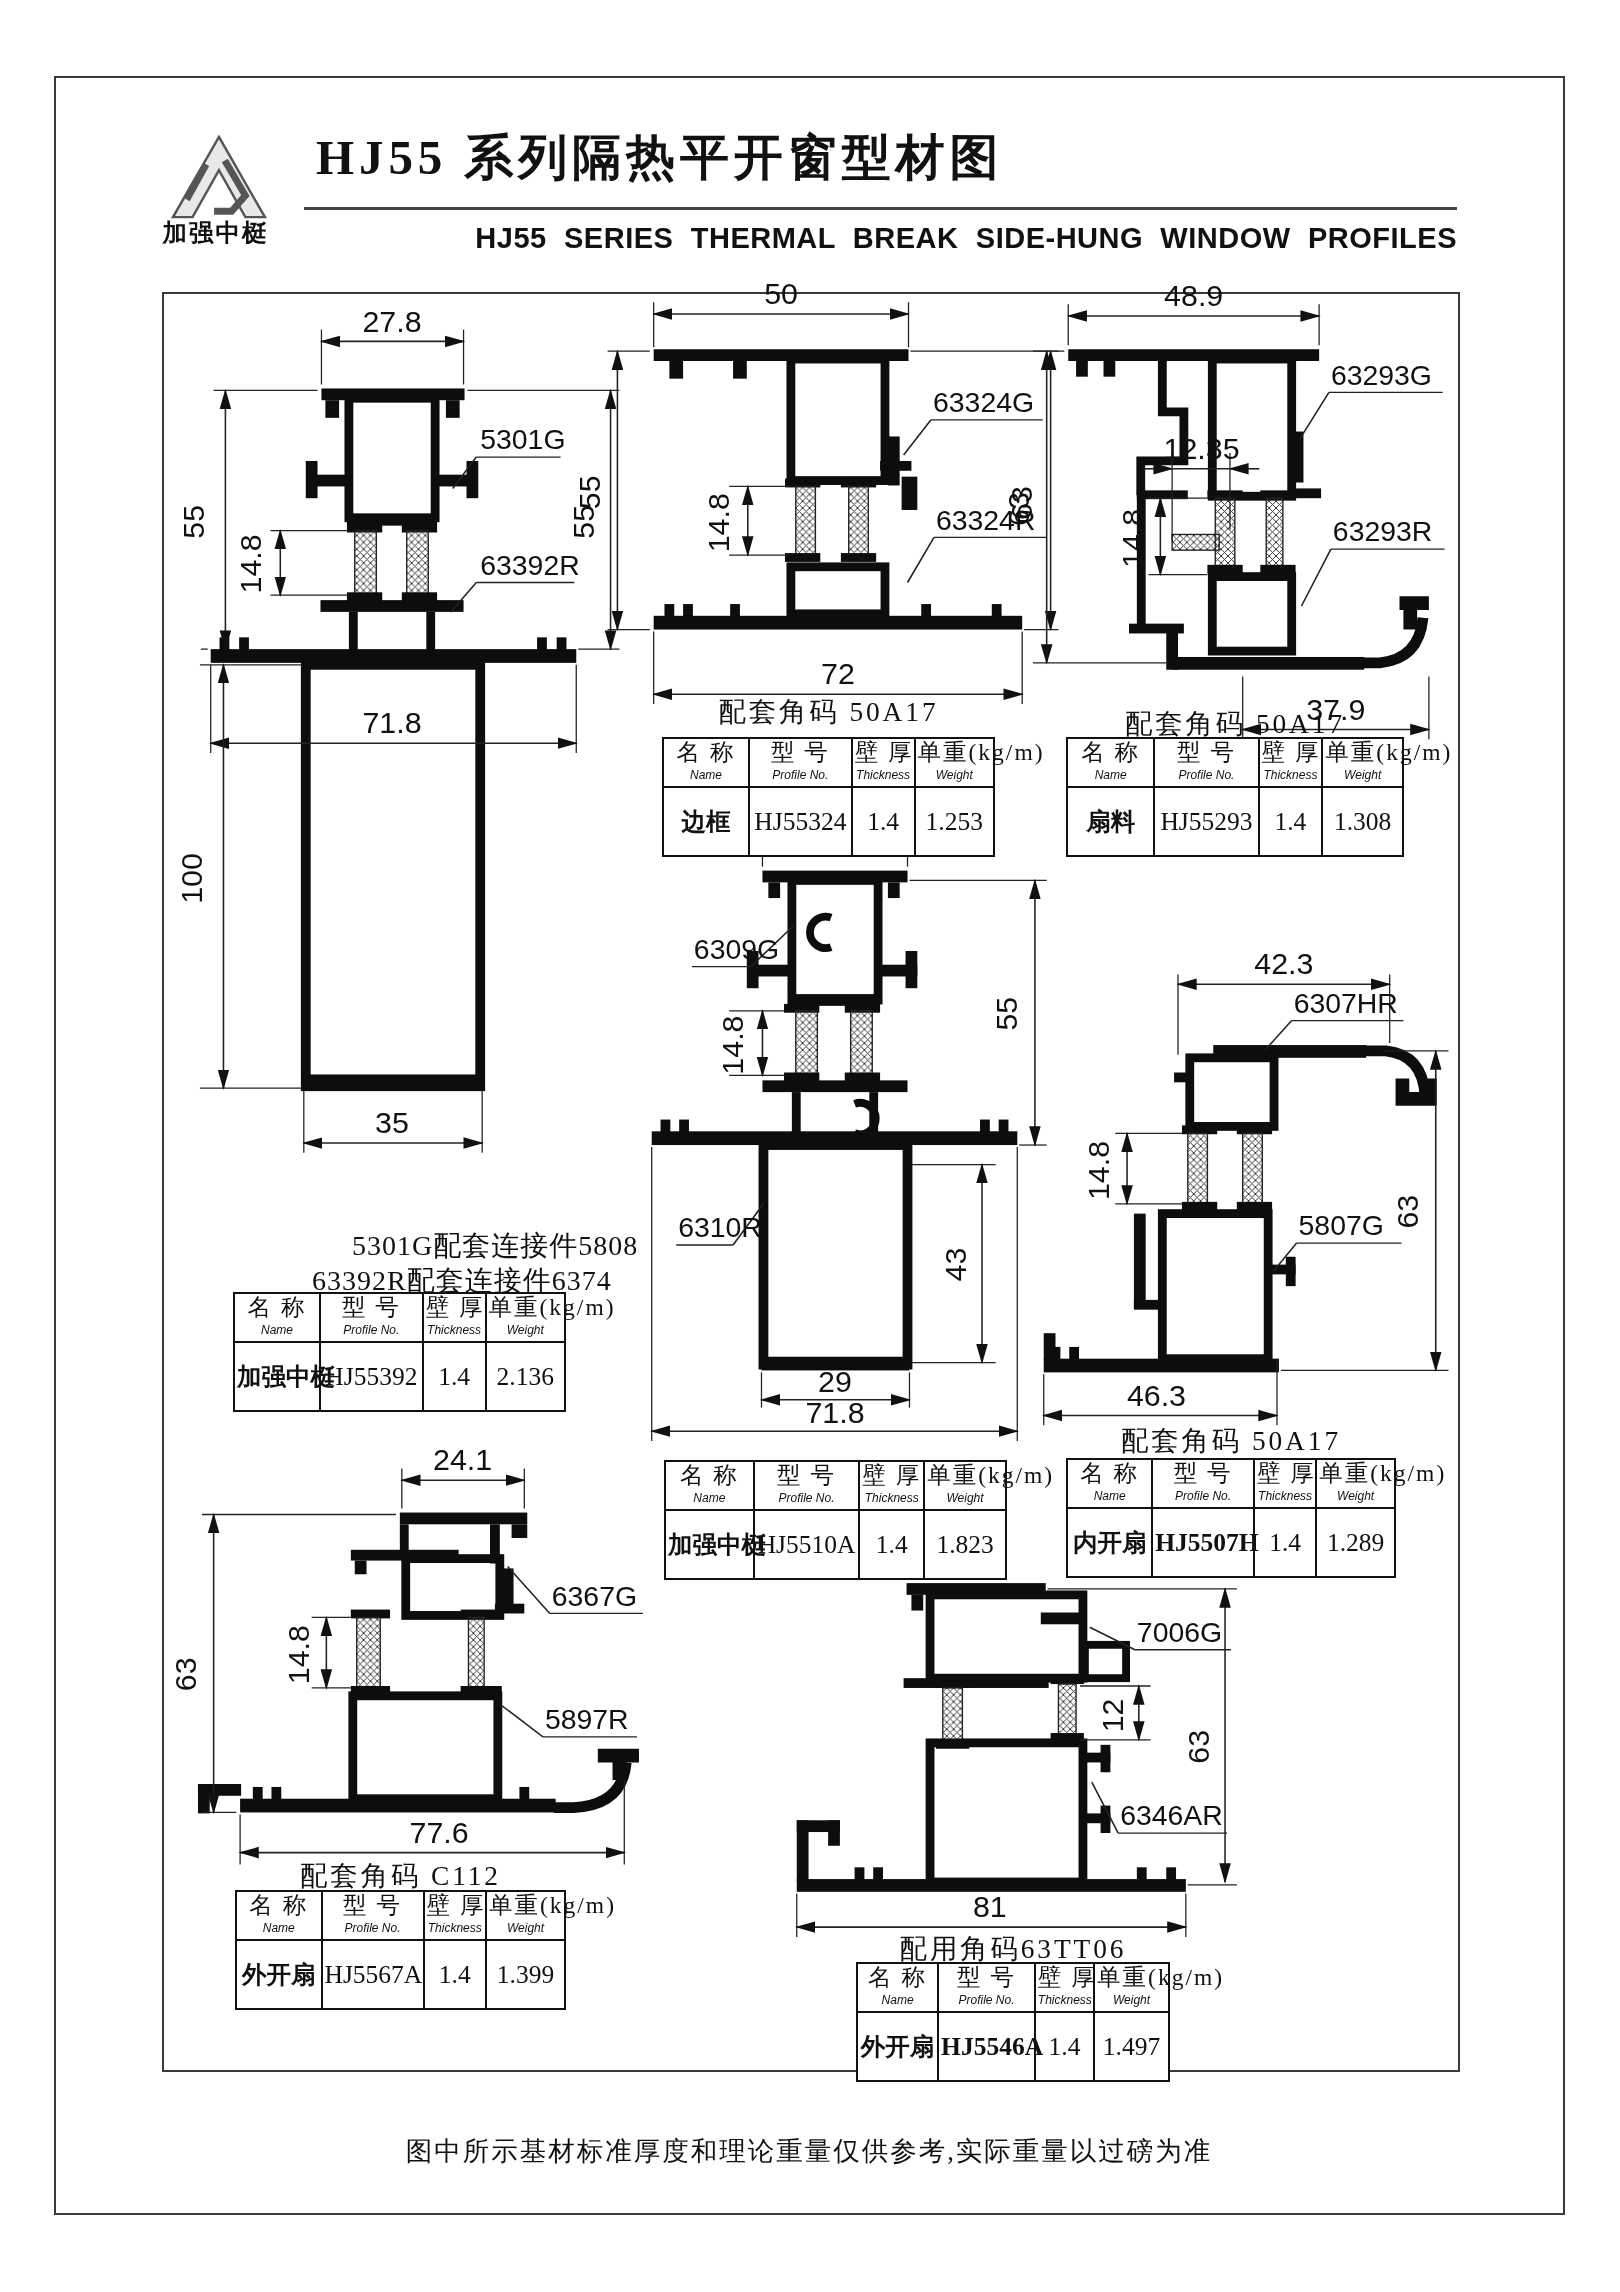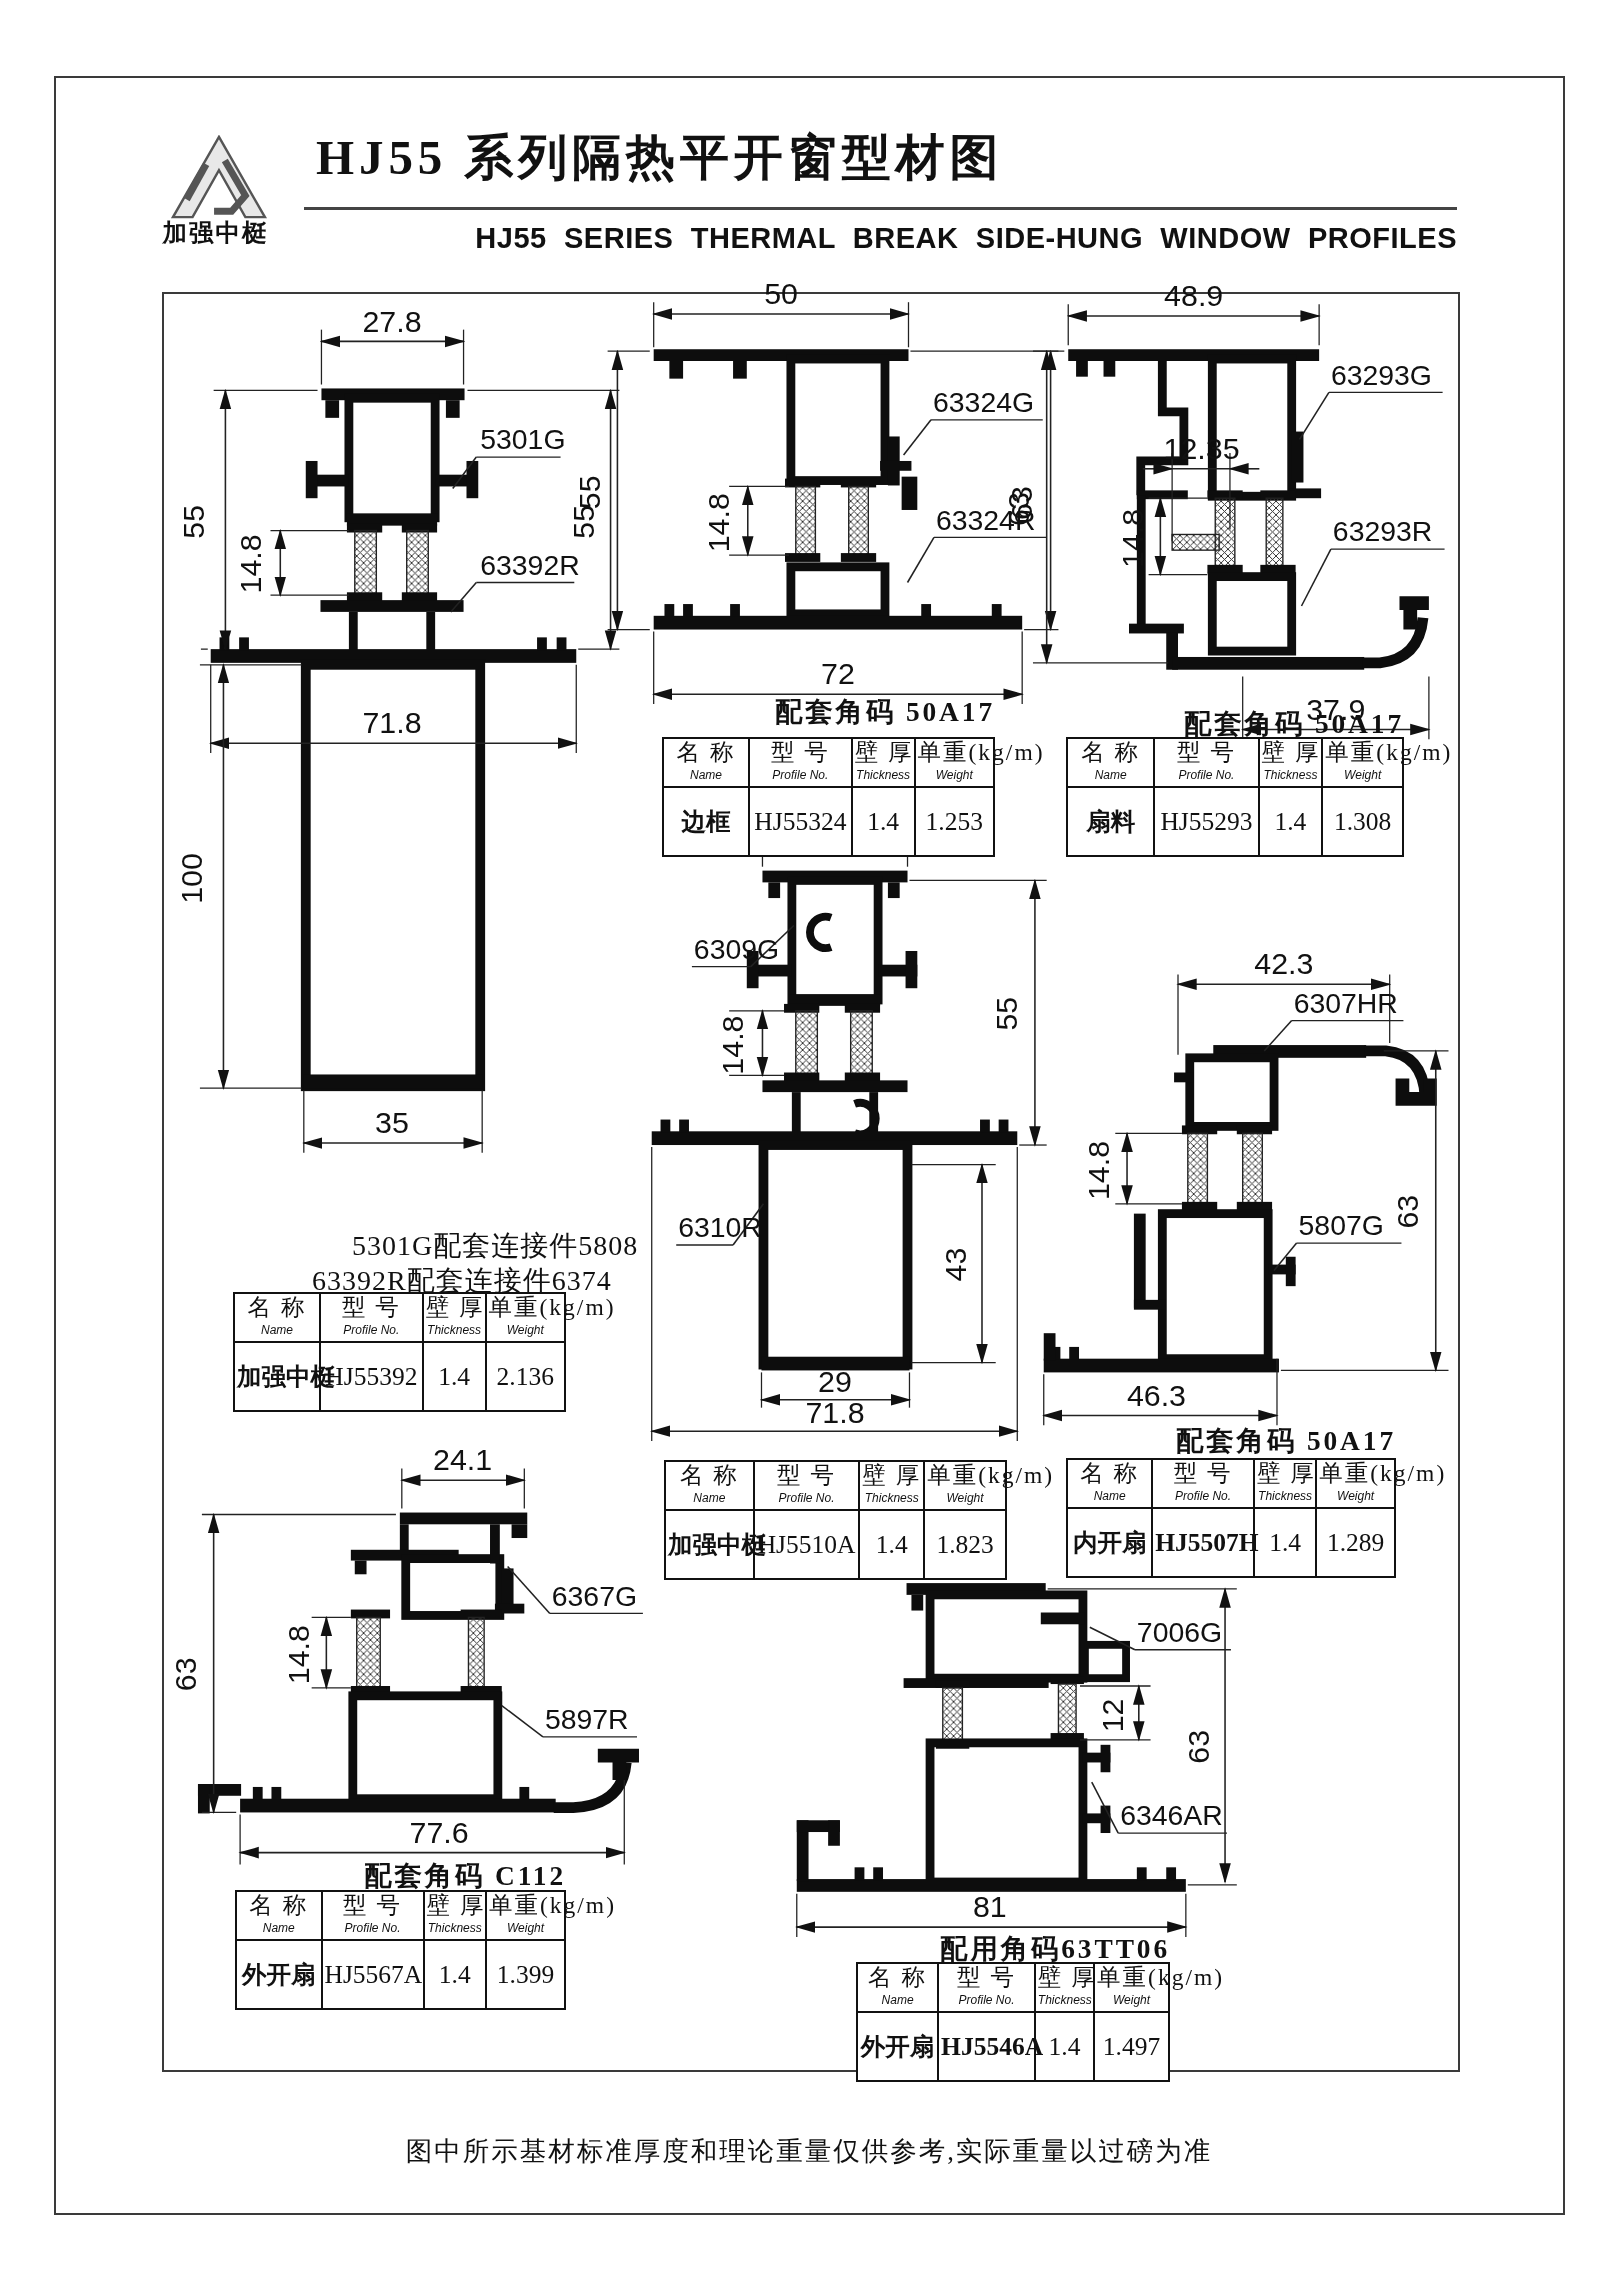--- a/index.html
+++ b/index.html
@@ -11,21 +11,21 @@
   #page-title{left:316px;top:125px;width:882px;font-family:"Liberation Serif",serif;
               font-size:49px;font-weight:bold;letter-spacing:4.9px;white-space:nowrap;}
   #title-underline{left:304px;top:207px;width:1153px;height:2.9px;background:#444;}
   #subtitle{left:470px;top:222px;width:987px;text-align:right;font-size:29px;
             font-weight:bold;word-spacing:8.8px;letter-spacing:0.5px;white-space:nowrap;}
   #logo-text{left:149px;top:216px;width:133px;text-align:center;font-weight:bold;
              font-size:24.5px;letter-spacing:2px;font-family:"Liberation Sans",sans-serif;}
   #footer-note{left:162px;top:2133px;width:1294px;text-align:center;
                font-family:"Liberation Serif",serif;font-size:26.5px;letter-spacing:2px;}
   .note{font-family:"Liberation Serif",serif;font-size:27.4px;letter-spacing:2.9px;
-        text-align:right;white-space:nowrap;font-weight:bold;}
+        text-align:center;white-space:nowrap;}
   .note-left{font-family:"Liberation Serif",serif;font-size:28px;letter-spacing:1px;white-space:nowrap;}
   table.spec{border-collapse:collapse;table-layout:fixed;background:#fff;}
   table.spec,table.spec th,table.spec td{border:2px solid #111;}
   table.spec th{padding:1px 2px;font-weight:normal;}
   table.spec .cn{font-family:"Liberation Serif",serif;font-size:23.5px;letter-spacing:2px;line-height:24.5px;white-space:nowrap;}
   table.spec .en{font-family:"Liberation Sans",sans-serif;font-size:12px;line-height:20.6px;white-space:nowrap;font-style:italic;}
   table.spec td{font-family:"Liberation Serif",serif;font-size:25.5px;text-align:center;height:35px;padding:16px 2px;white-space:nowrap;}
   table.spec td.nm{font-weight:bold;font-size:24.5px;}
   
   .pf{fill:#0d0d0d;stroke:none;}

